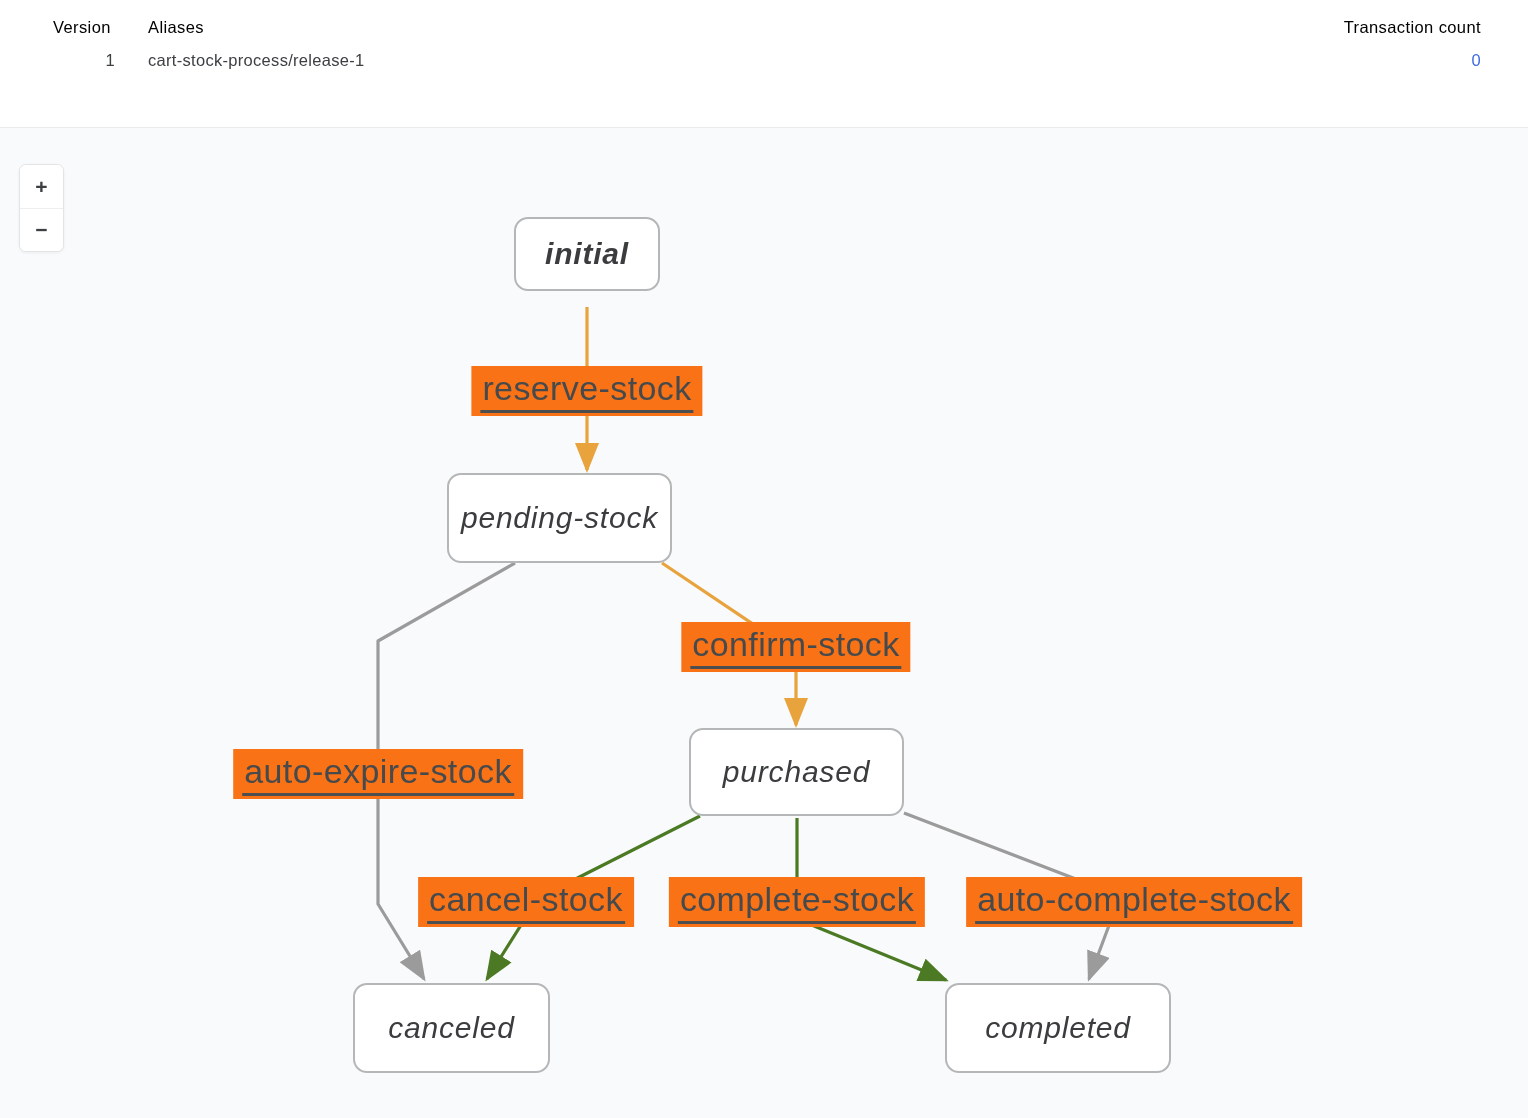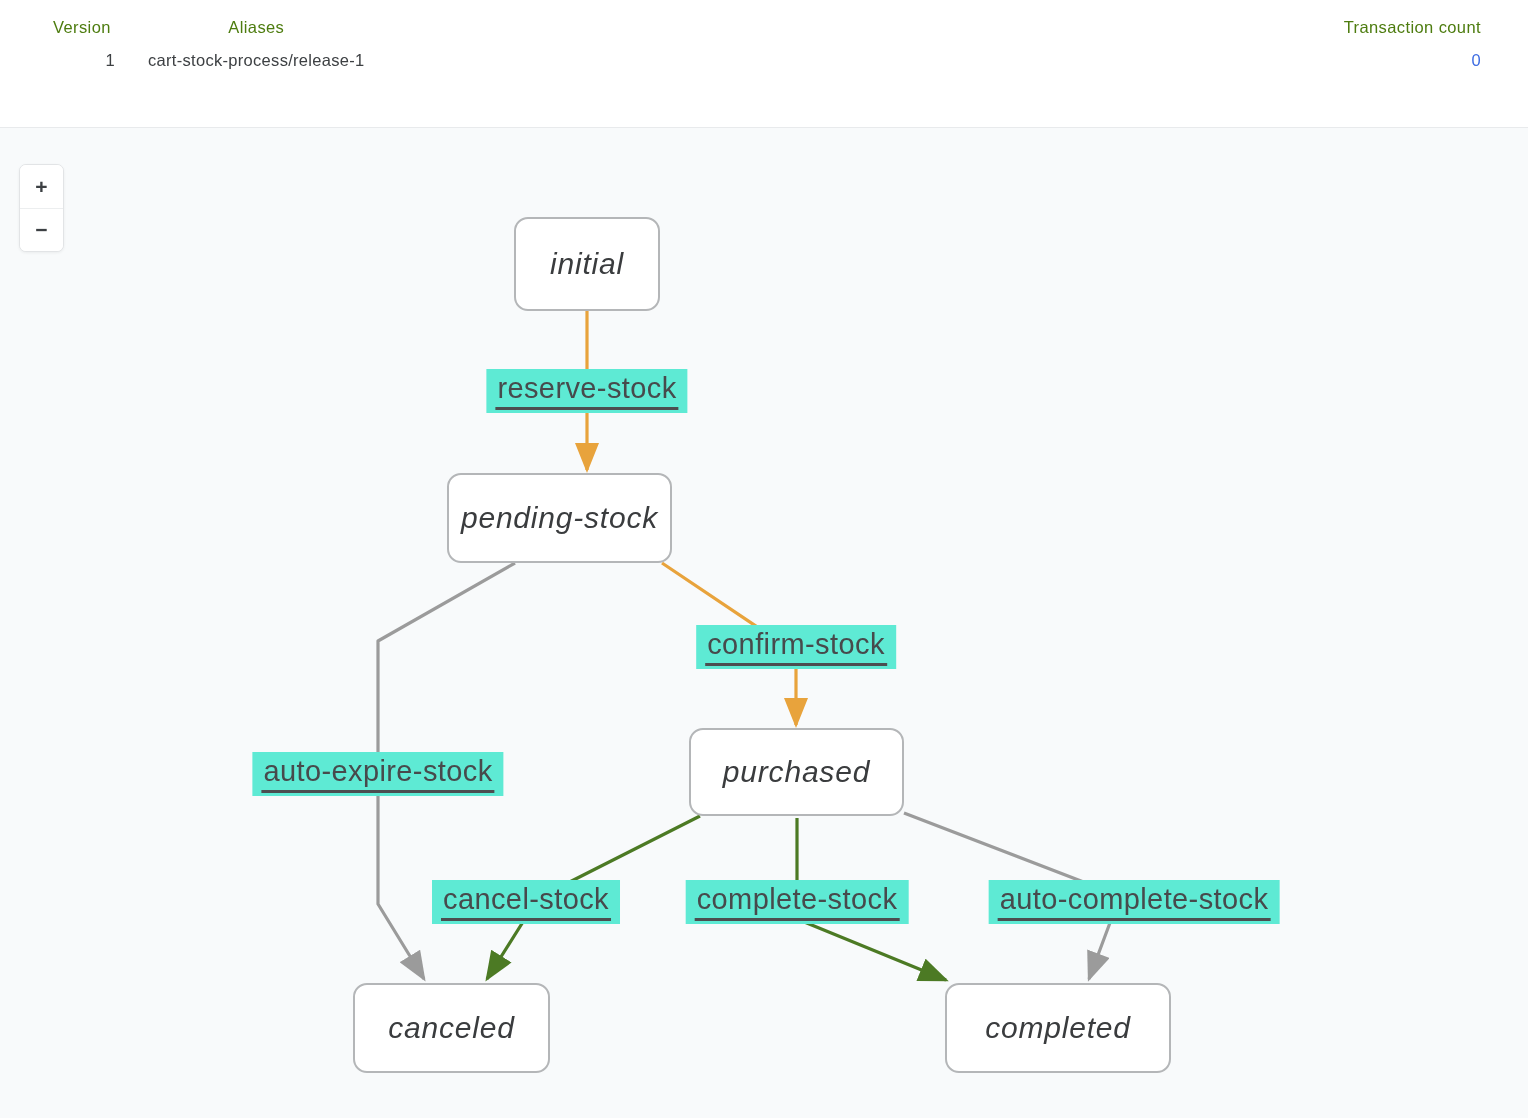--- a/index.html
+++ b/index.html
@@ -12,25 +12,25 @@
     font-family: "Liberation Sans", sans-serif;
   }
   .app { position: relative; width: 1528px; height: 1118px; }
 
   
   .header {
     position: absolute; left: 0; top: 0; width: 1528px; height: 128px;
     background: #ffffff; border-bottom: 1px solid #e8eaec; box-sizing: border-box;
   }
   .hcol { position: absolute; top: 18px; }
-  .hlabel { font-size: 16.5px; color: #4d7c0f; letter-spacing: 0.4px; }
+  .hlabel { font-size: 16.5px; color: #000000; letter-spacing: 0.4px; }
   .hvalue { font-size: 16.5px; color: #3d4043; margin-top: 14px; letter-spacing: 0.3px; }
   .col-version { left: 53px; width: 62px; }
   .col-version .hvalue { text-align: right; }
-  .col-aliases { left: 148px; text-align: center; }
+  .col-aliases { left: 148px; }
   .col-txn { right: 47px; text-align: right; }
   .col-txn .hvalue a { color: #3d6ce2; text-decoration: none; cursor: pointer; }
 
   
   .canvas {
     position: absolute; left: 0; top: 128px; width: 1528px; height: 990px;
     background: #f8fafb; overflow: hidden;
   }
   .edges-svg { position: absolute; left: 0; top: 0; }
 
@@ -52,22 +52,22 @@
     position: absolute; box-sizing: border-box;
     background: #ffffff; border: 2px solid #b4b6b8; border-radius: 14px;
     display: flex; align-items: center; justify-content: center;
     font-size: 30px; font-style: italic; color: #3a3c3e; letter-spacing: 0.8px;
     cursor: pointer;
   }
 
   
   .edge-label {
     position: absolute; transform: translate(-50%, -50%);
-    background: #5eead4; padding: 3px 9px; white-space: nowrap;
-    font-size: 29px; color: #474a4c; letter-spacing: 0.4px; cursor: pointer; text-decoration: underline;
+    background: #f97316; padding: 3px 9px; white-space: nowrap;
+    font-size: 34px; color: #474a4c; letter-spacing: 0.4px; cursor: pointer; text-decoration: underline;
   }
   .edge-label .lbl-text {
     border-bottom: 3px solid #4c4e50; padding: 0 2px 2px 2px; display: inline-block;
   }
 </style>
 </head>
 <body>
 
 <div class="app">
 
@@ -107,21 +107,21 @@
       <polyline points="700,688 538,770 487,851" fill="none" stroke="#4c7a24" stroke-width="3.2" marker-end="url(#arr-green)" stroke-linejoin="round"></polyline>
       <polyline points="797,690 797,791 946,852" fill="none" stroke="#4c7a24" stroke-width="3.2" marker-end="url(#arr-green)" stroke-linejoin="round"></polyline>
       <polyline points="904,685 1120,768 1089,851" fill="none" stroke="#9b9b9b" stroke-width="3.2" marker-end="url(#arr-gray)" stroke-linejoin="round"></polyline>
     </svg>
 
     <div class="zoomctl">
       <div class="zoombtn">+</div>
       <div class="zoombtn">−</div>
     </div>
 
-    <div class="node" style="left:514px; top:89px;  width:146px; height:94px;">initial</div>
+    <div class="node" style="left:514px; top:89px;  width:146px; height:74px;font-weight:bold;">initial</div>
     <div class="node" style="left:447px; top:345px; width:225px; height:90px;">pending-stock</div>
     <div class="node" style="left:689px; top:600px; width:215px; height:88px;">purchased</div>
     <div class="node" style="left:353px; top:855px; width:197px; height:90px;">canceled</div>
     <div class="node" style="left:945px; top:855px; width:226px; height:90px;">completed</div>
 
     <div class="edge-label" style="left:587px;  top:263px;">
       <span class="lbl-text">reserve-stock</span>
     </div>
     <div class="edge-label" style="left:378px;  top:646px;">
       <span class="lbl-text">auto-expire-stock</span>

